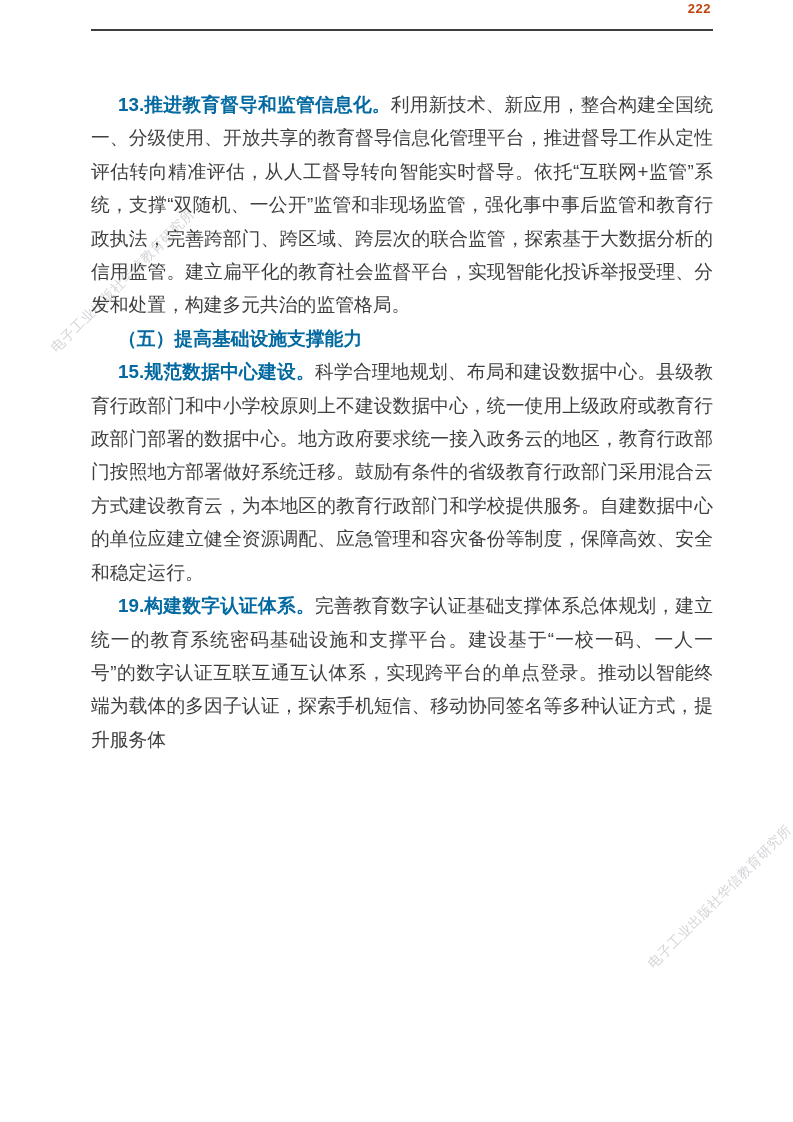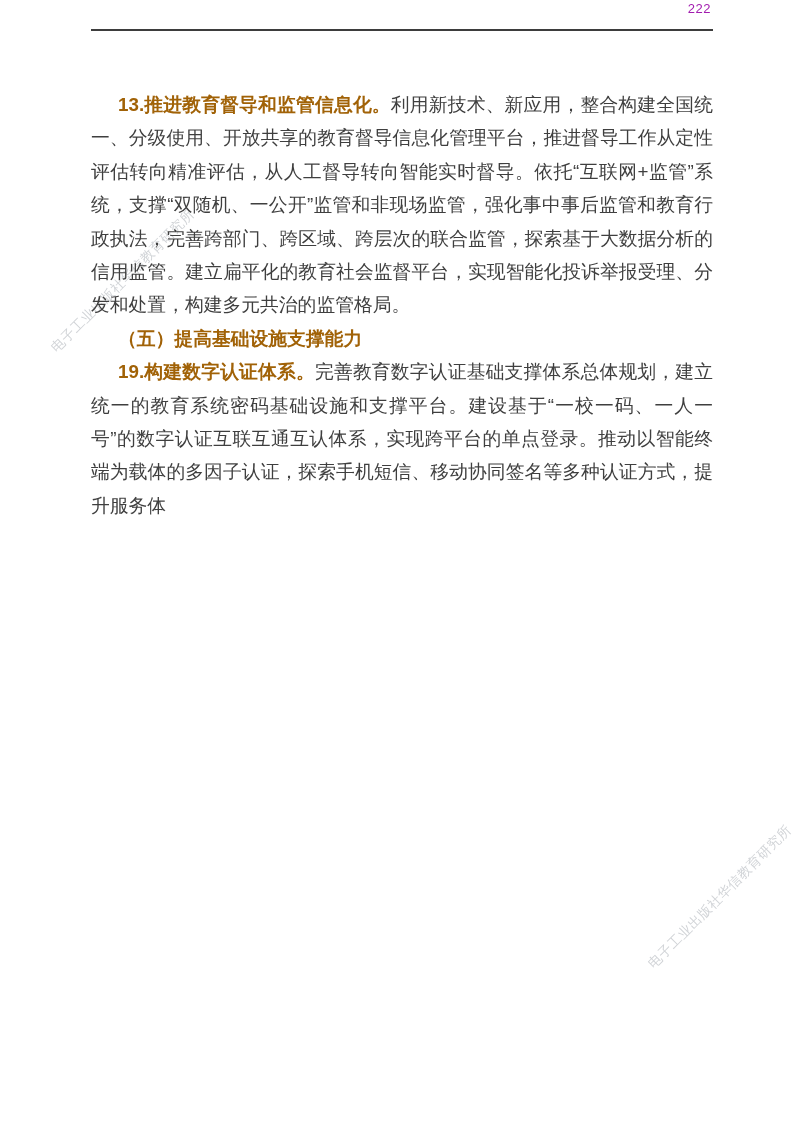--- a/index.html
+++ b/index.html
@@ -15,22 +15,22 @@
     overflow: hidden;
     font-family: "Liberation Sans", "DejaVu Sans", sans-serif;
   }
   .page-number {
     position: absolute;
     top: 1px;
     left: 91px;
     width: 620px;
     text-align: right;
     font-size: 13px;
-    font-weight: 400;
-    color: #a21caf;
+    font-weight: 700;
+    color: #c2410c;
     letter-spacing: 0.5px;
   }
   .header-rule {
     position: absolute;
     top: 29px;
     left: 91px;
     width: 622px;
     height: 2px;
     background: #3d3d3d;
   }
@@ -48,21 +48,21 @@
   }
   .para {
     margin: 0;
     padding: 0;
   }
   .para.indent {
     text-indent: 27px;
   }
   .para b {
     font-weight: 700;
-    color: #a16207;
+    color: #0369a1;
   }
   .watermark {
     position: absolute;
     color: #868d96;
     opacity: 0.38;
     font-size: 13.5px;
     letter-spacing: 0.5px;
     white-space: nowrap;
     transform: rotate(-45deg);
     transform-origin: center center;
@@ -85,18 +85,19 @@
   <div class="header-rule"></div>
 
   <div class="content">
 
 
     <p class="para indent"><b>13.推进教育督导和监管信息化。</b><span>利用新技术、新应用，整合构建全国统一、分级使用、开放共享的教育督导信息化管理平台，推进督导工作从定性评估转向精准评估，从人工督导转向智能实时督导。依托“互联网+监管”系统，支撑“双随机、一公开”监管和非现场监管，强化事中事后监管和教育行政执法，完善跨部门、跨区域、跨层次的联合监管，探索基于大数据分析的信用监管。建立扁平化的教育社会监督平台，实现智能化投诉举报受理、分发和处置，构建多元共治的监管格局。</span></p>
 
     <p class="para indent"><b>（五）提高基础设施支撑能力</b><span></span></p>
 
 
+    <p class="para indent"><b>15.规范数据中心建设。</b><span>科学合理地规划、布局和建设数据中心。县级教育行政部门和中小学校原则上不建设数据中心，统一使用上级政府或教育行政部门部署的数据中心。地方政府要求统一接入政务云的地区，教育行政部门按照地方部署做好系统迁移。鼓励有条件的省级教育行政部门采用混合云方式建设教育云，为本地区的教育行政部门和学校提供服务。自建数据中心的单位应建立健全资源调配、应急管理和容灾备份等制度，保障高效、安全和稳定运行。</span></p>
 
     <p class="para indent"><b>19.构建数字认证体系。</b><span>完善教育数字认证基础支撑体系总体规划，建立统一的教育系统密码基础设施和支撑平台。建设基于“一校一码、一人一号”的数字认证互联互通互认体系，实现跨平台的单点登录。推动以智能终端为载体的多因子认证，探索手机短信、移动协同签名等多种认证方式，提升服务体</span></p>
 
   </div>
 
 </div>
 
 </body></html>

